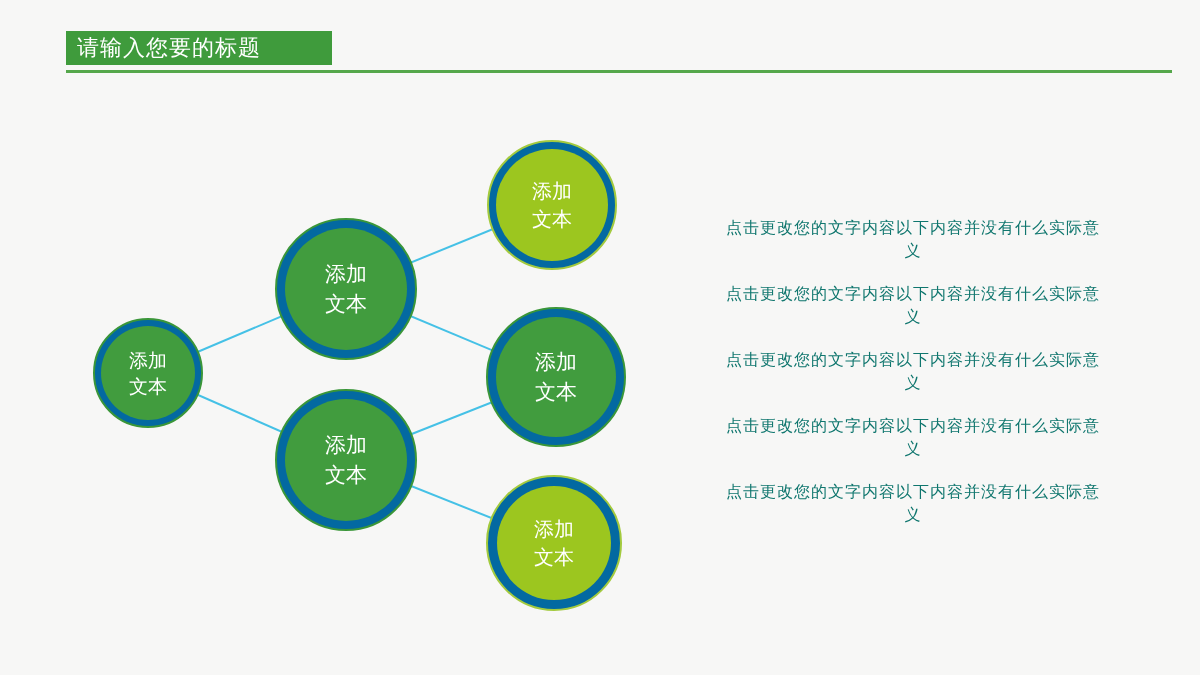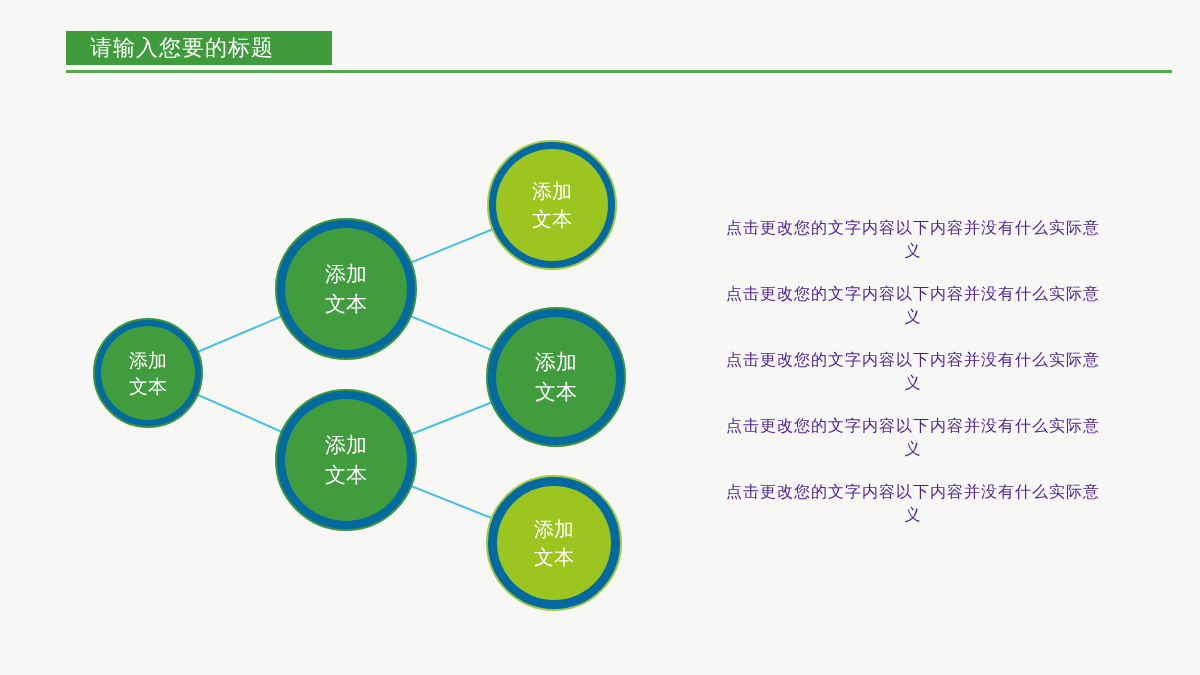--- a/index.html
+++ b/index.html
@@ -17,21 +17,21 @@
   }
   
   .title-bar {
     position: absolute;
     left: 66px; top: 31px;
     width: 266px; height: 34px;
     background: #3f9b3c;
     color: #ffffff;
     font-size: 22px;
     line-height: 34px;
-    padding-left: 24px;
+    padding-left: 11px;
     letter-spacing: 1px;
   }
   .title-rule {
     position: absolute;
     left: 66px; top: 70px;
     width: 1106px; height: 3px;
     background: #55a74b;
   }
   
   svg.connectors {
@@ -98,21 +98,21 @@
   #node-bottom-right .node-label { font-size: 20px; line-height: 28px; }
 
   
   .paragraphs {
     position: absolute;
     left: 708px; top: 216px;
     width: 400px;
     z-index: 2;
   }
   .paragraphs p {
-    color: #4c1d95;
+    color: #0f766e;
     font-size: 16px;
     line-height: 23px;
     letter-spacing: 1px;
     text-align: center;
     margin: 0 0 20px 10px;
   }
 </style>
 </head>
 <body>
 

